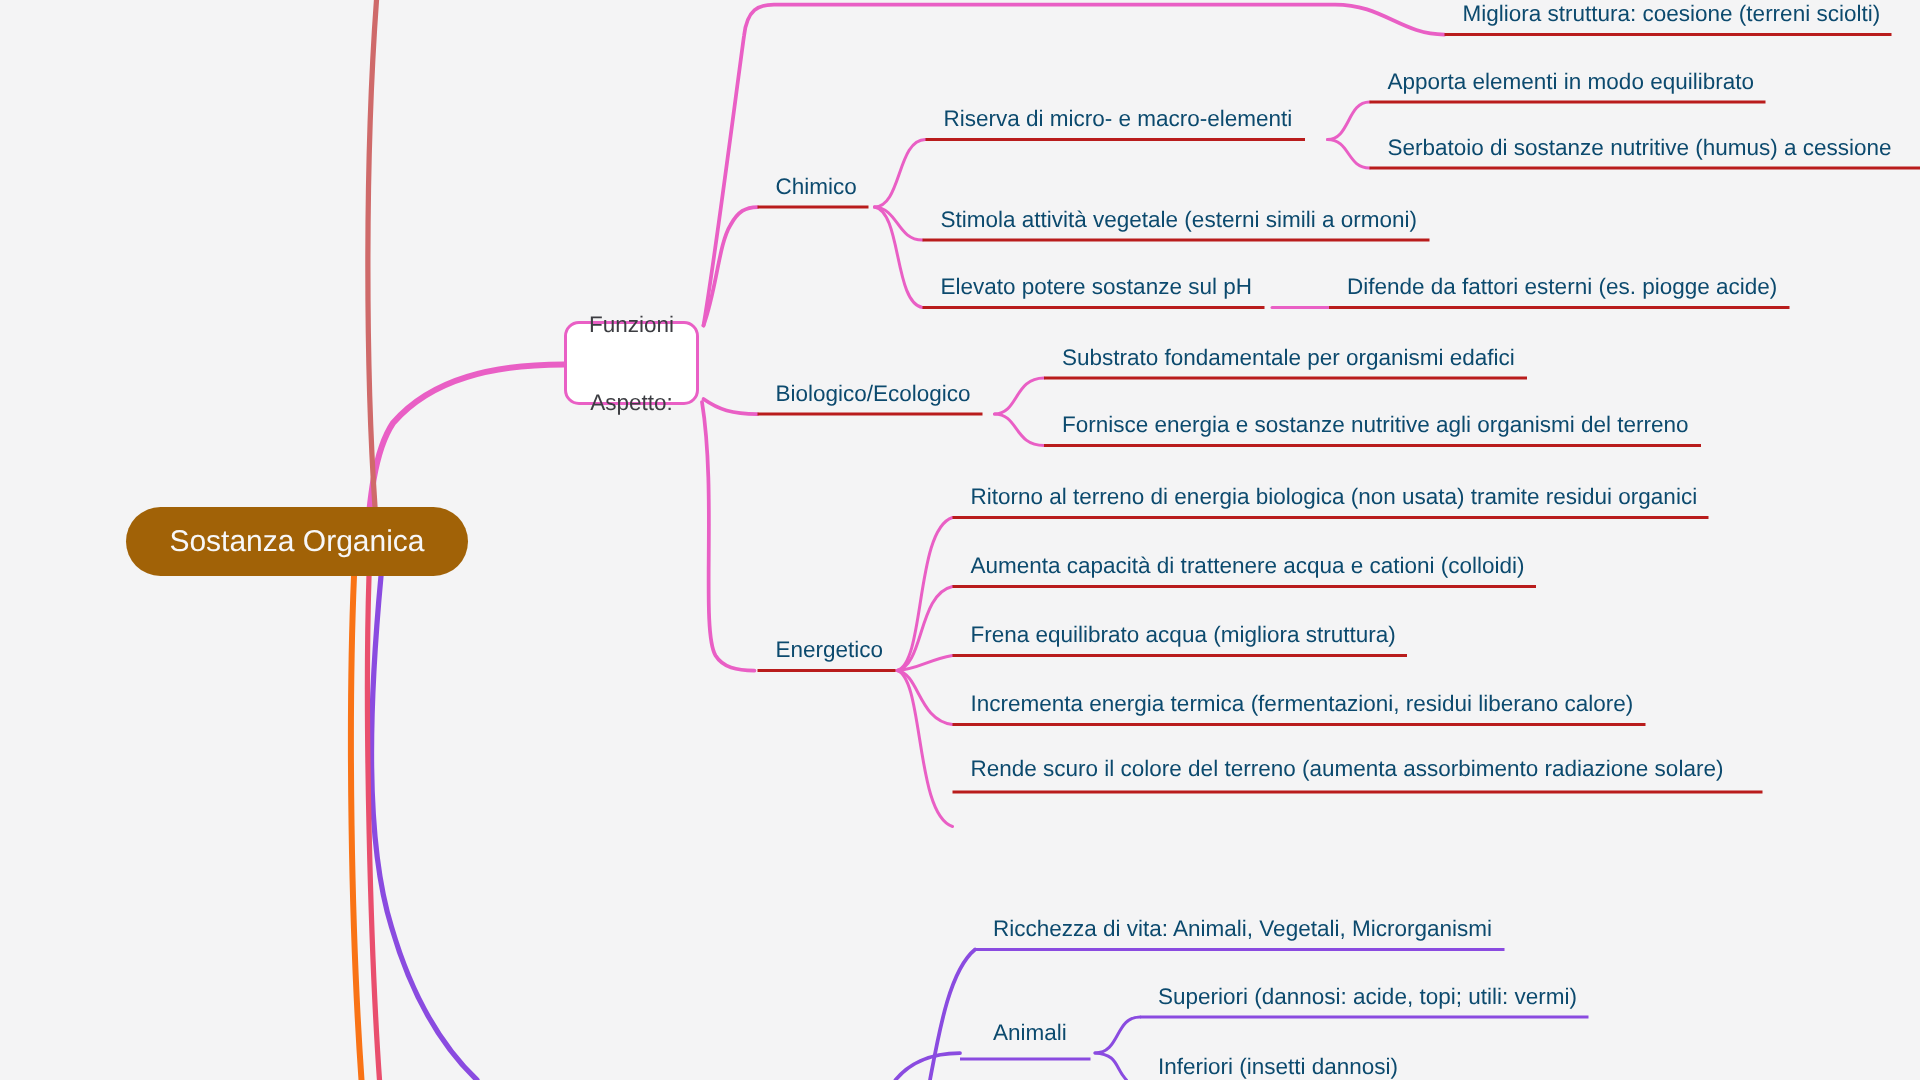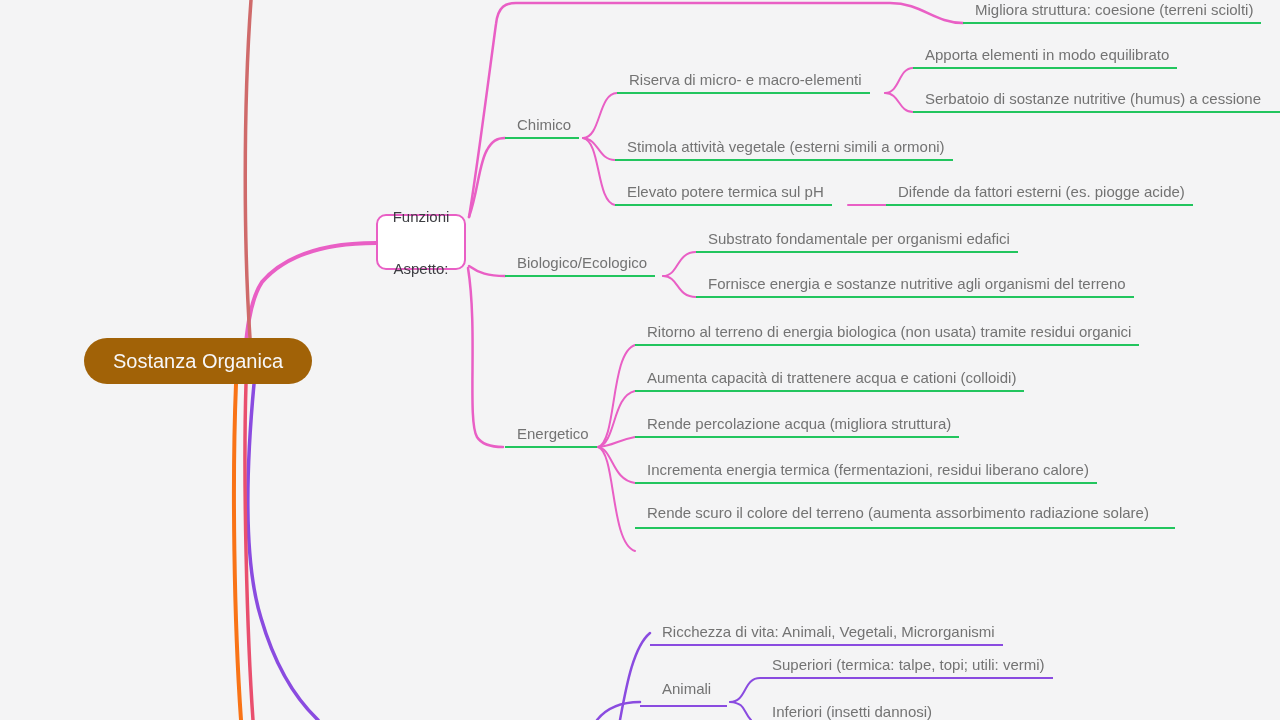--- a/index.html
+++ b/index.html
@@ -11,23 +11,23 @@
     font-family:"Liberation Sans","DejaVu Sans",sans-serif;
   }
   svg.links{position:absolute;left:0;top:0;z-index:0;}
   svg.links path{fill:none;stroke-linecap:round;}
 
   .leaf{
     position:absolute;
     z-index:1;
     font-size:15px;
     line-height:19px;
-    color:#737373;
+    color:#0c4a6e;
     padding:0 8px 3px 12px;
-    border-bottom:2px solid #22c55e;
+    border-bottom:2px solid #b91c1c;
     white-space:nowrap;
   }
   .leaf.purple{border-bottom-color:#8a4be0;}
   .leaf.wrap{white-space:normal;line-height:23px;width:520px;}
   .leaf.clipright{width:380px;}
   .leaf.animali-pad{padding:0 16px 7px 22px;}
 
   .root-node{
     position:absolute;left:84px;top:338px;
     width:228px;height:46px;
@@ -94,32 +94,32 @@
     <span>Aspetto:</span>
   </div>
 
   <div class="leaf" style="left:963px;top:0px;">Migliora struttura: coesione (terreni sciolti)</div>
 
   <div class="leaf" style="left:505px;top:115px;text-align:center;">Chimico</div>
   <div class="leaf" style="left:617px;top:70px;">Riserva di micro- e macro-elementi</div>
   <div class="leaf" style="left:913px;top:45px;">Apporta elementi in modo equilibrato</div>
   <div class="leaf clipright" style="left:913px;top:89px;">Serbatoio di sostanze nutritive (humus) a cessione</div>
   <div class="leaf" style="left:615px;top:137px;">Stimola attività vegetale (esterni simili a ormoni)</div>
-  <div class="leaf" style="left:615px;top:182px;">Elevato potere termica sul pH</div>
+  <div class="leaf" style="left:615px;top:182px;">Elevato potere sostanze sul pH</div>
   <div class="leaf" style="left:886px;top:182px;">Difende da fattori esterni (es. piogge acide)</div>
 
   <div class="leaf" style="left:505px;top:253px;">Biologico/Ecologico</div>
   <div class="leaf" style="left:696px;top:229px;">Substrato fondamentale per organismi edafici</div>
   <div class="leaf" style="left:696px;top:274px;">Fornisce energia e sostanze nutritive agli organismi del terreno</div>
 
   <div class="leaf" style="left:505px;top:424px;">Energetico</div>
   <div class="leaf" style="left:635px;top:322px;">Ritorno al terreno di energia biologica (non usata) tramite residui organici</div>
   <div class="leaf" style="left:635px;top:368px;">Aumenta capacità di trattenere acqua e cationi (colloidi)</div>
-  <div class="leaf" style="left:635px;top:414px;">Rende percolazione acqua (migliora struttura)</div>
+  <div class="leaf" style="left:635px;top:414px;">Frena equilibrato acqua (migliora struttura)</div>
   <div class="leaf" style="left:635px;top:460px;">Incrementa energia termica (fermentazioni, residui liberano calore)</div>
   <div class="leaf wrap" style="left:635px;top:501px;">Rende scuro il colore del terreno (aumenta assorbimento radiazione solare)</div>
 
-  <div class="leaf purple" style="left:650px;top:610px;margin-top:12px;">Ricchezza di vita: Animali, Vegetali, Microrganismi</div>
+  <div class="leaf purple" style="left:650px;top:610px;">Ricchezza di vita: Animali, Vegetali, Microrganismi</div>
   <div class="leaf purple animali-pad" style="left:640px;top:679px;">Animali</div>
-  <div class="leaf purple" style="left:760px;top:655px;">Superiori (termica: talpe, topi; utili: vermi)</div>
+  <div class="leaf purple" style="left:760px;top:655px;">Superiori (dannosi: acide, topi; utili: vermi)</div>
   <div class="leaf purple" style="left:760px;top:702px;">Inferiori (insetti dannosi)</div>
 
 </div>
 
 </body></html>

